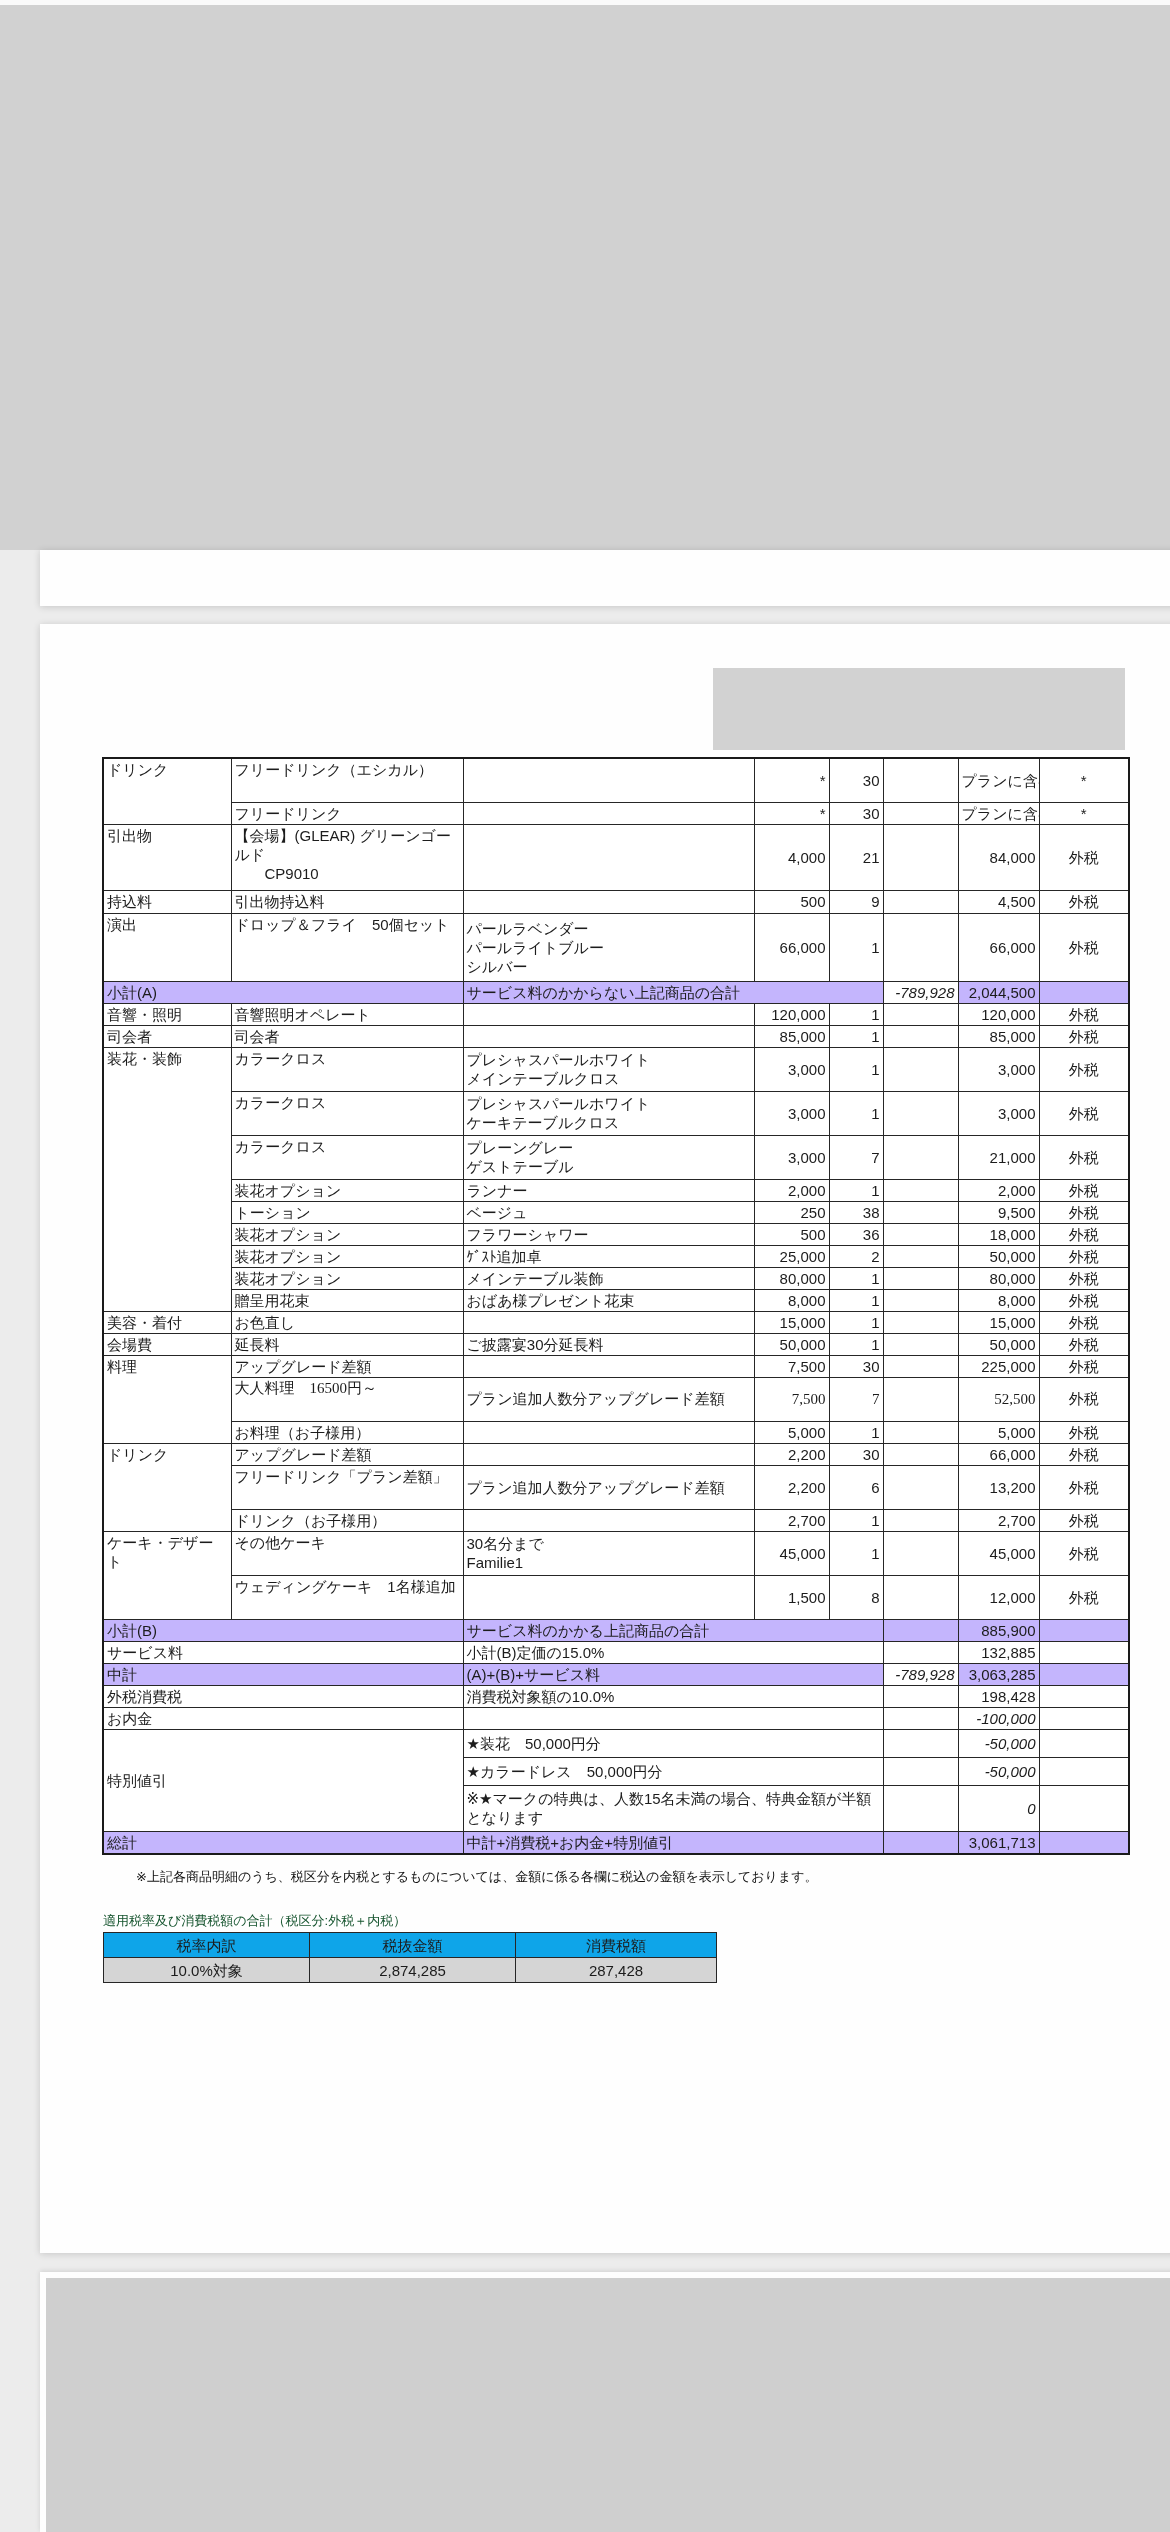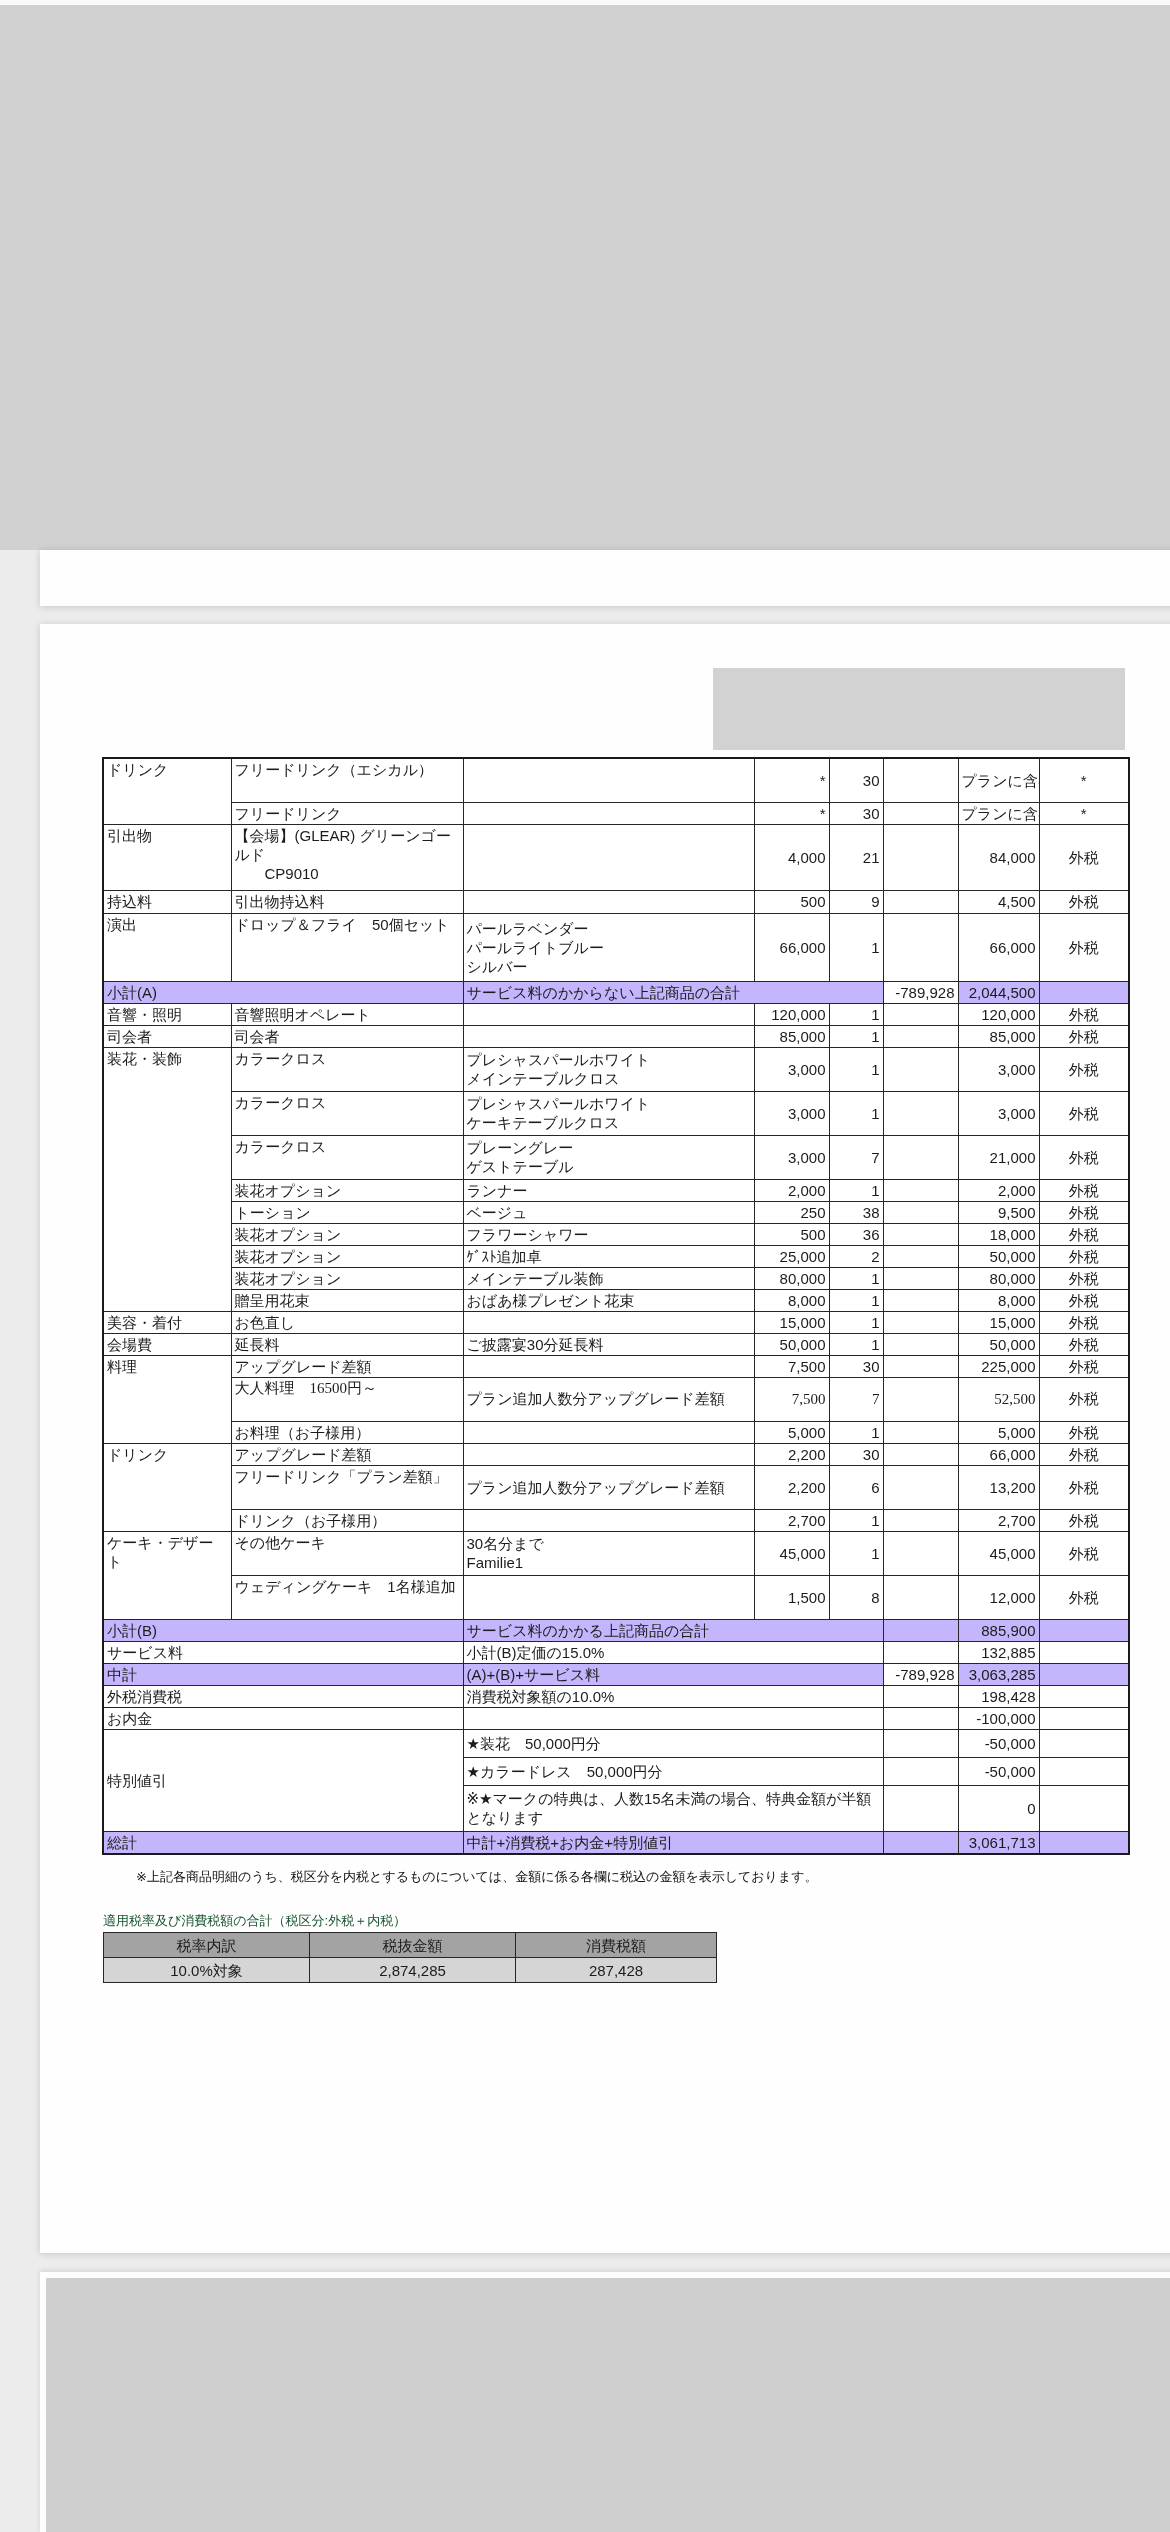--- a/index.html
+++ b/index.html
@@ -28,29 +28,29 @@
   }
   .main-table{left:62px;top:133px;width:1026px;border:2px solid #1a1a1a;}
   .c-cat{text-align:left;vertical-align:top;}
   .c-item{text-align:left;vertical-align:top;white-space:pre-line;}
   .c-detail{text-align:left;vertical-align:middle;white-space:pre-line;}
   .c-unit,.c-qty,.c-disc,.c-amt{text-align:right;vertical-align:middle;padding:1px 5px;}
   .c-tax{text-align:center;vertical-align:middle;}
   .c-label{text-align:left;vertical-align:middle;}
   .c-desc{text-align:left;vertical-align:middle;}
   td.gray{background:#c4b5fd;}
-  td.red{color:#e2382d;}
+  td.red{color:#e2382d;font-style:italic;}
   td.ghost{color:#a3a3a3;}
   td.small{font-size:12.5px;text-align:center;padding:1px 1px;white-space:nowrap;}
 
   .note1{left:96px;top:1244px;font-size:13px;color:#111;}
   .note2{left:63px;top:1288px;font-size:13px;color:#14532d;}
   .tax-table{left:63px;top:1308px;width:613px;border:1px solid #262626;}
   .tax-table td{text-align:center;vertical-align:middle;font-size:14px;height:22px;padding:1px 2px;}
-  td.thead{background:#a3a3a3;}
+  td.thead{background:#0ea5e9;}
   td.tdata{background:#d5d5d5;}
 </style>
 </head>
 <body>
 
 <div class="screen">
 
   <div class="abs top-hairline"></div>
   <div class="abs redact" style="left:0;top:5px;width:1170px;height:545px;"></div>
 

